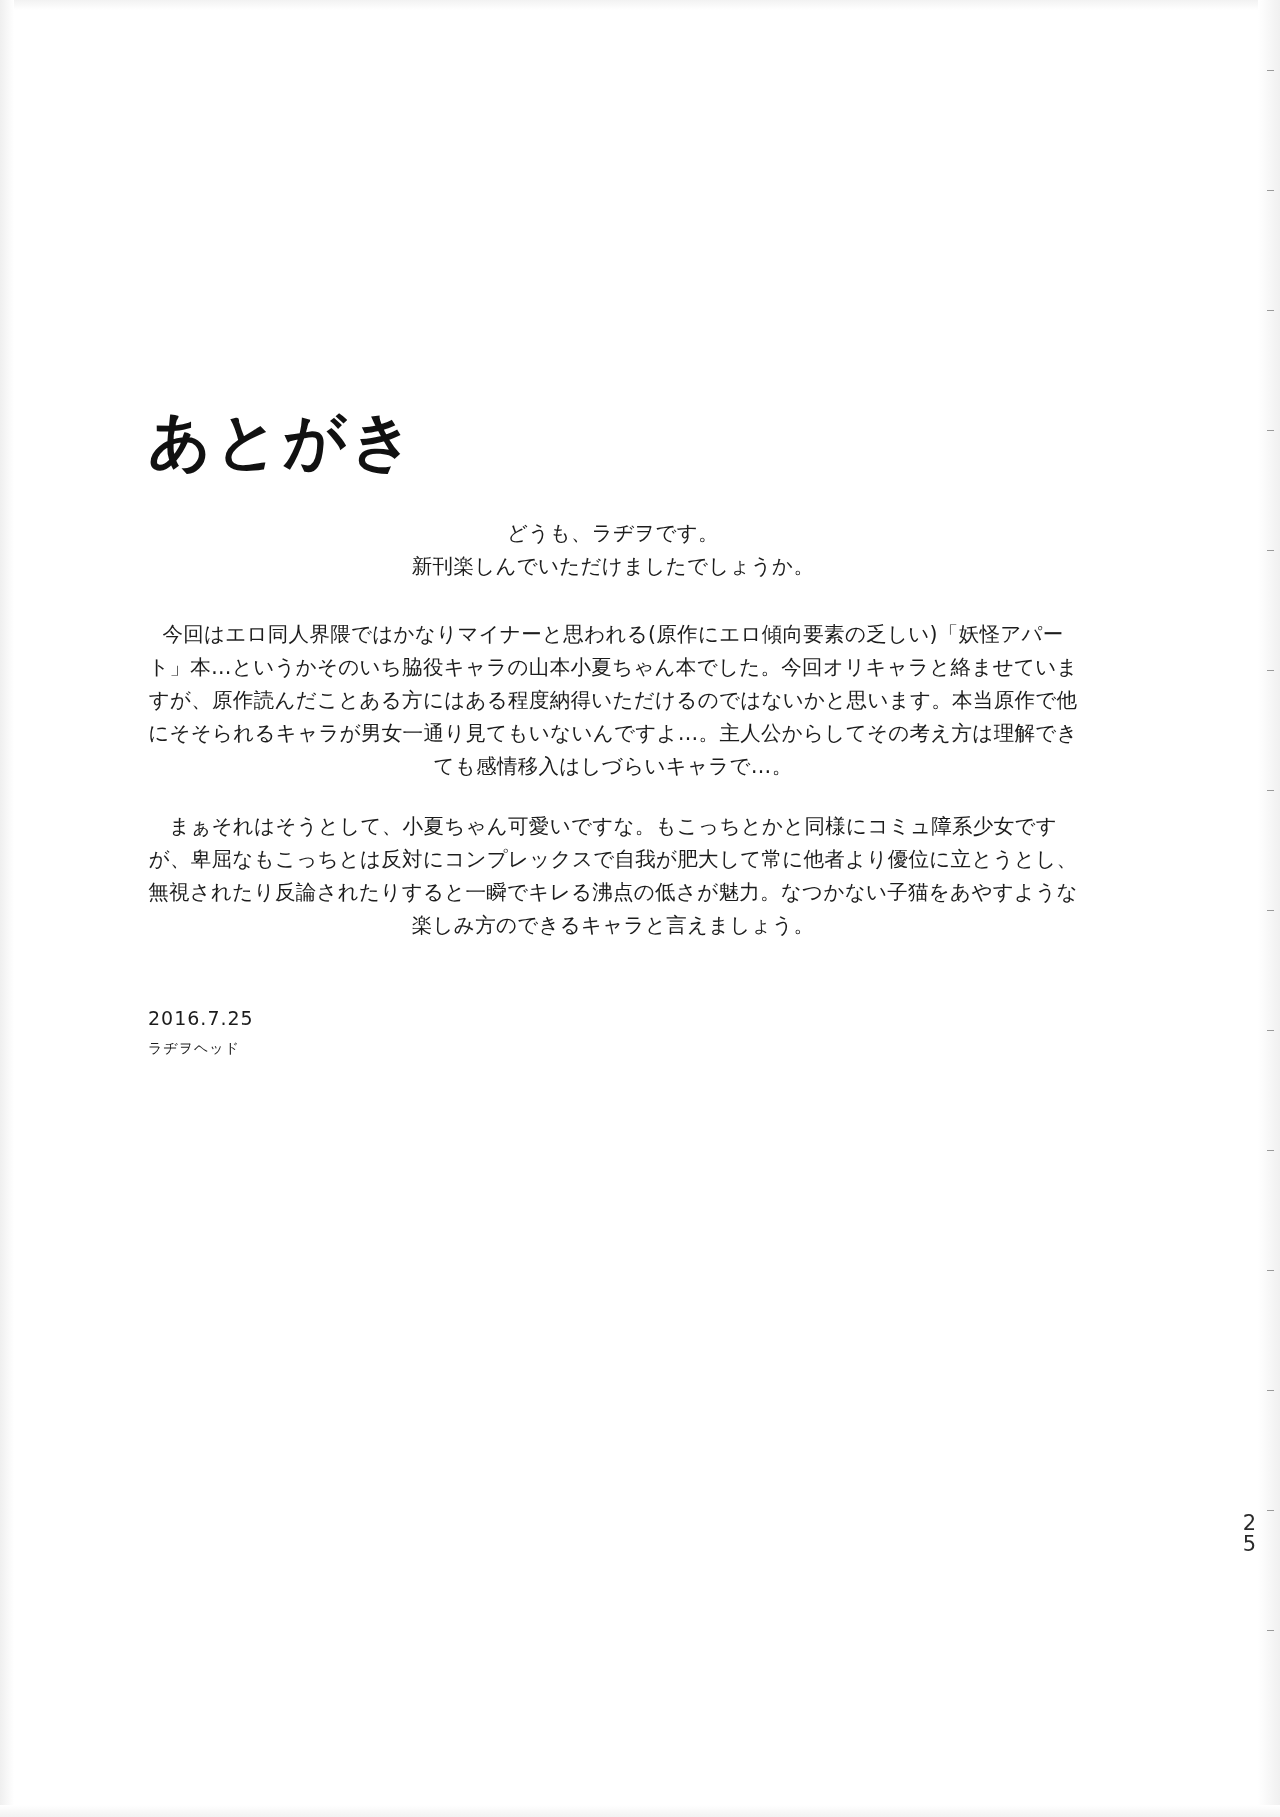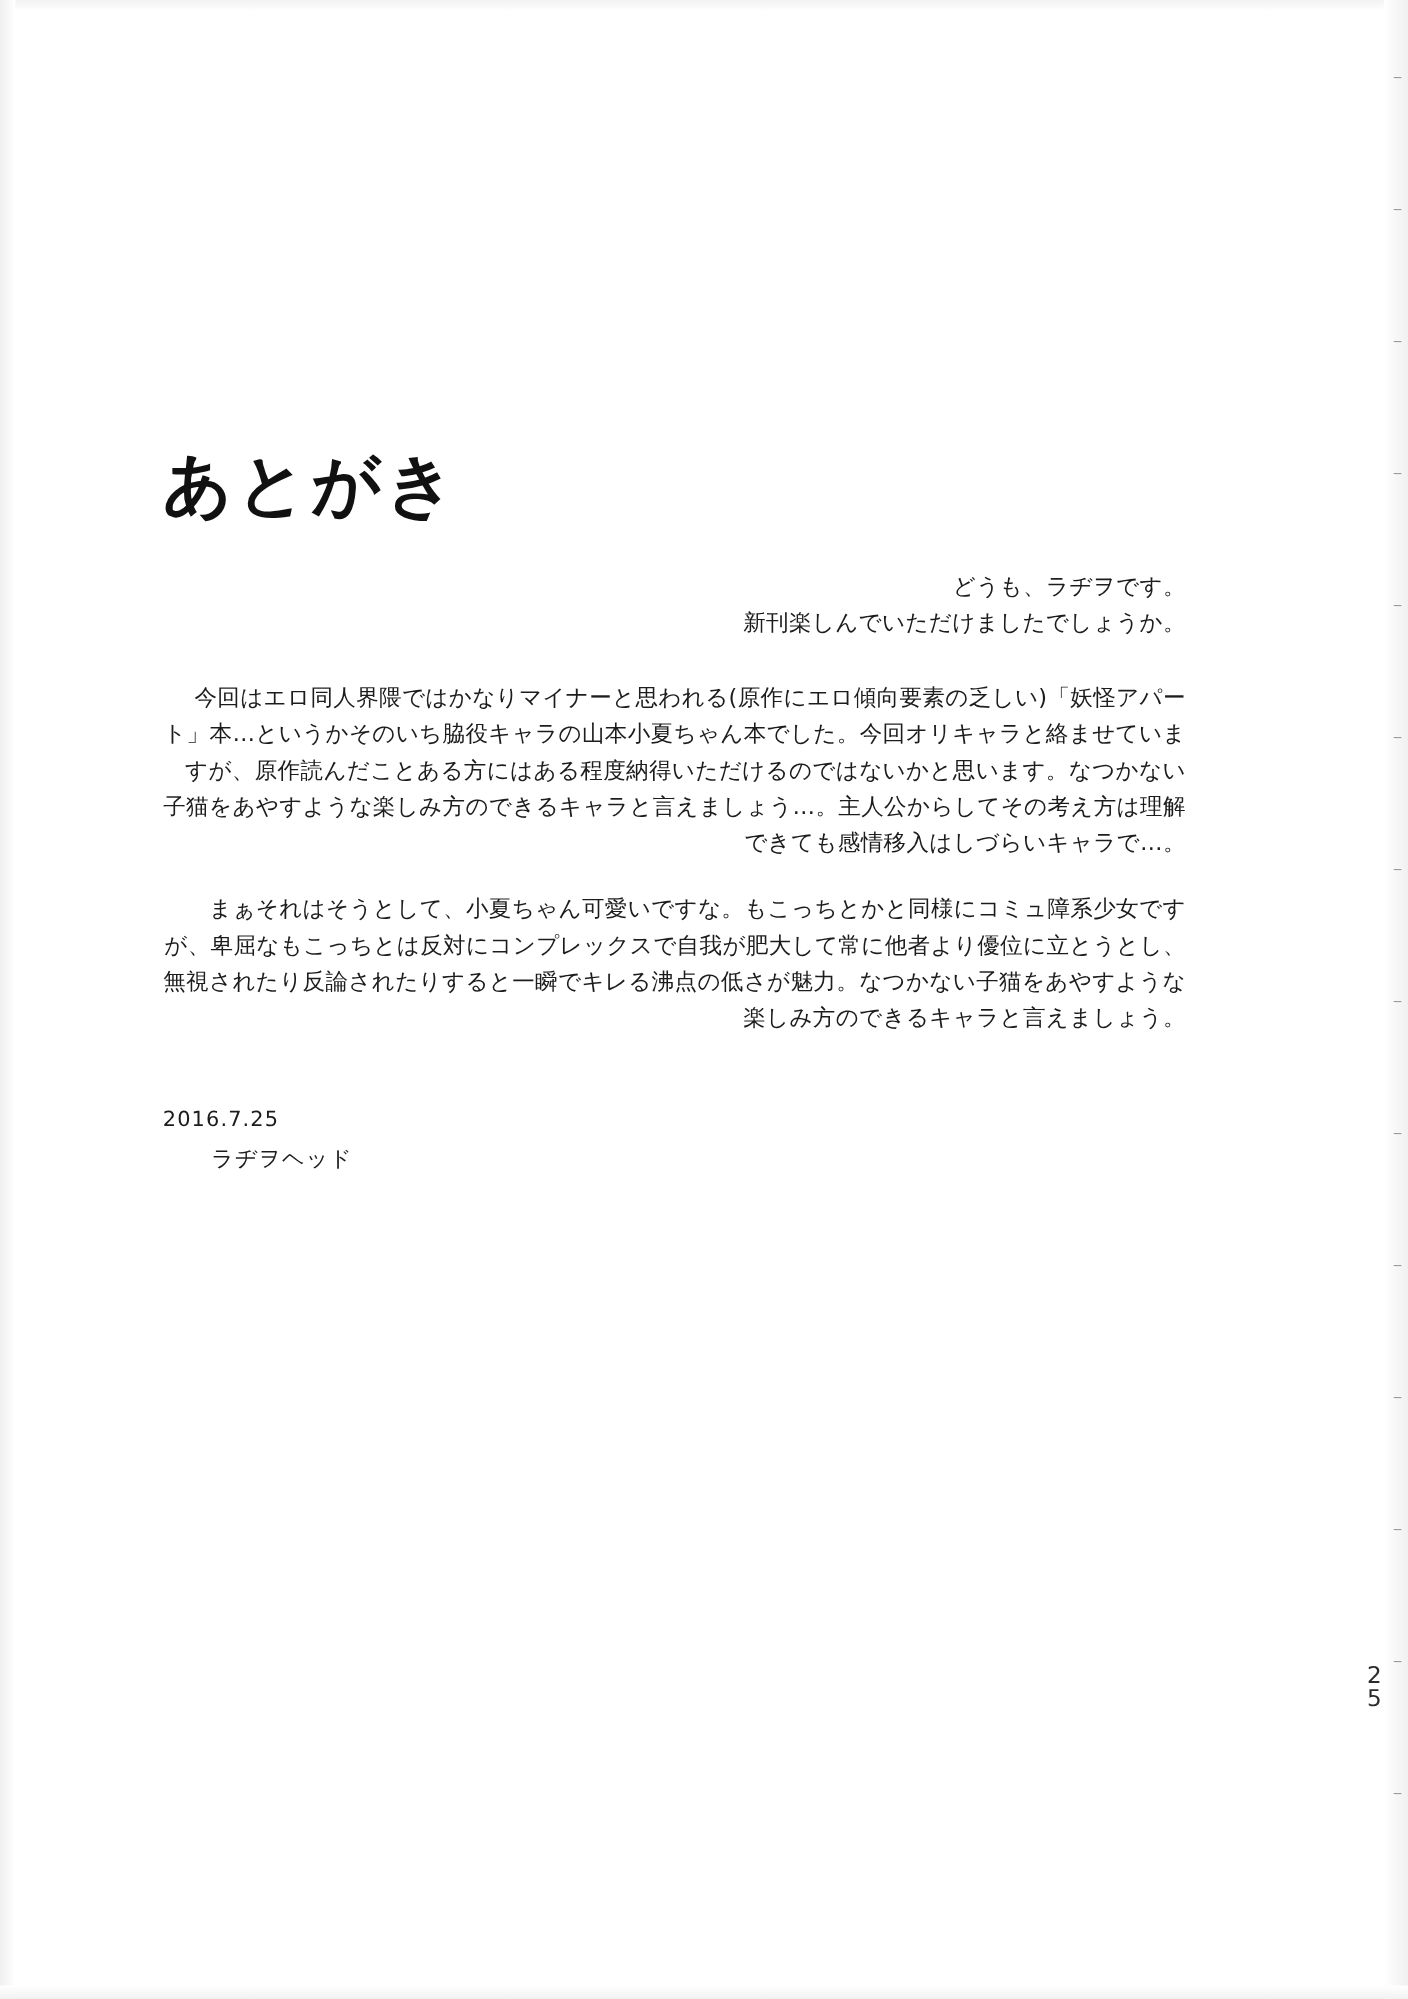--- a/index.html
+++ b/index.html
@@ -89,42 +89,41 @@
     color: #111111;
     margin: 0 0 44px 0;
   }
 
   .para {
     font-size: 20.5px;
     line-height: 1.62;
     letter-spacing: 0.3px;
     color: #1c1c1c;
     margin: 0 0 26px 0;
-    text-align: right;
+    text-align: center;
     white-space: pre-wrap;
   }
   .para.greeting {
     margin-bottom: 34px;
   }
 
   .signature {
     margin-top: 62px;
     font-size: 19px;
     line-height: 1.55;
     letter-spacing: 1px;
     color: #1c1c1c;
   }
   .signature .date {
     display: block;
   }
   .signature .name {
     display: block;
     margin-top: 4px;
-    font-size: 20px;
-    margin-left: 44px;
+    font-size: 14px;
   }
 
   .page-number {
     position: absolute;
     right: 24px;
     bottom: 262px;
     font-size: 21px;
     color: #2a2a2a;
     line-height: 1.0;
     letter-spacing: 0px;
@@ -162,21 +161,21 @@
       <div class="tick" style="top:1570px"></div>
     </div>
 
     <div class="content">
 
       <h1 class="heading">あとがき</h1>
 
       <p class="para greeting">どうも、ラヂヲです。
 新刊楽しんでいただけましたでしょうか。</p>
 
-      <p class="para">今回はエロ同人界隈ではかなりマイナーと思われる(原作にエロ傾向要素の乏しい)「妖怪アパート」本…というかそのいち脇役キャラの山本小夏ちゃん本でした。今回オリキャラと絡ませていますが、原作読んだことある方にはある程度納得いただけるのではないかと思います。なつかない子猫をあやすような楽しみ方のできるキャラと言えましょう…。主人公からしてその考え方は理解できても感情移入はしづらいキャラで…。</p>
+      <p class="para">今回はエロ同人界隈ではかなりマイナーと思われる(原作にエロ傾向要素の乏しい)「妖怪アパート」本…というかそのいち脇役キャラの山本小夏ちゃん本でした。今回オリキャラと絡ませていますが、原作読んだことある方にはある程度納得いただけるのではないかと思います。本当原作で他にそそられるキャラが男女一通り見てもいないんですよ…。主人公からしてその考え方は理解できても感情移入はしづらいキャラで…。</p>
 
       <p class="para">まぁそれはそうとして、小夏ちゃん可愛いですな。もこっちとかと同様にコミュ障系少女ですが、卑屈なもこっちとは反対にコンプレックスで自我が肥大して常に他者より優位に立とうとし、無視されたり反論されたりすると一瞬でキレる沸点の低さが魅力。なつかない子猫をあやすような楽しみ方のできるキャラと言えましょう。</p>
 
 
 
 
       <div class="signature">
         <span class="date">2016.7.25</span>
         <span class="name">ラヂヲヘッド</span>
       </div>

